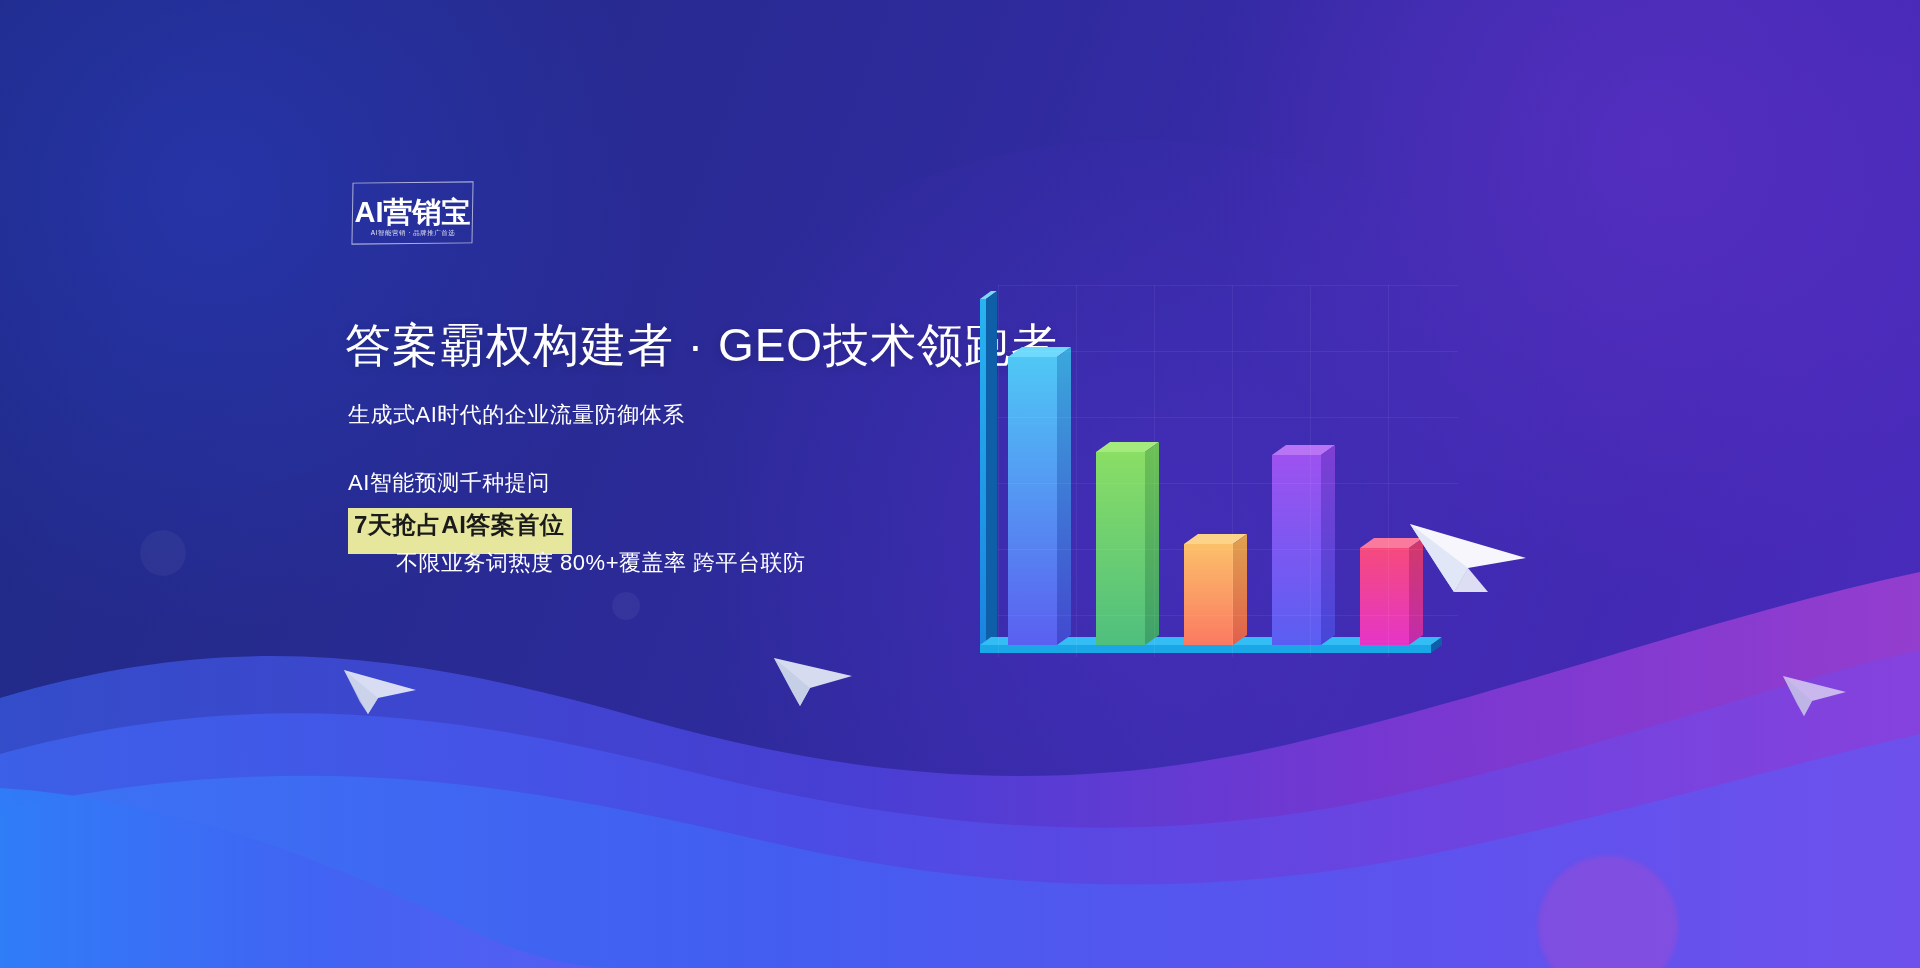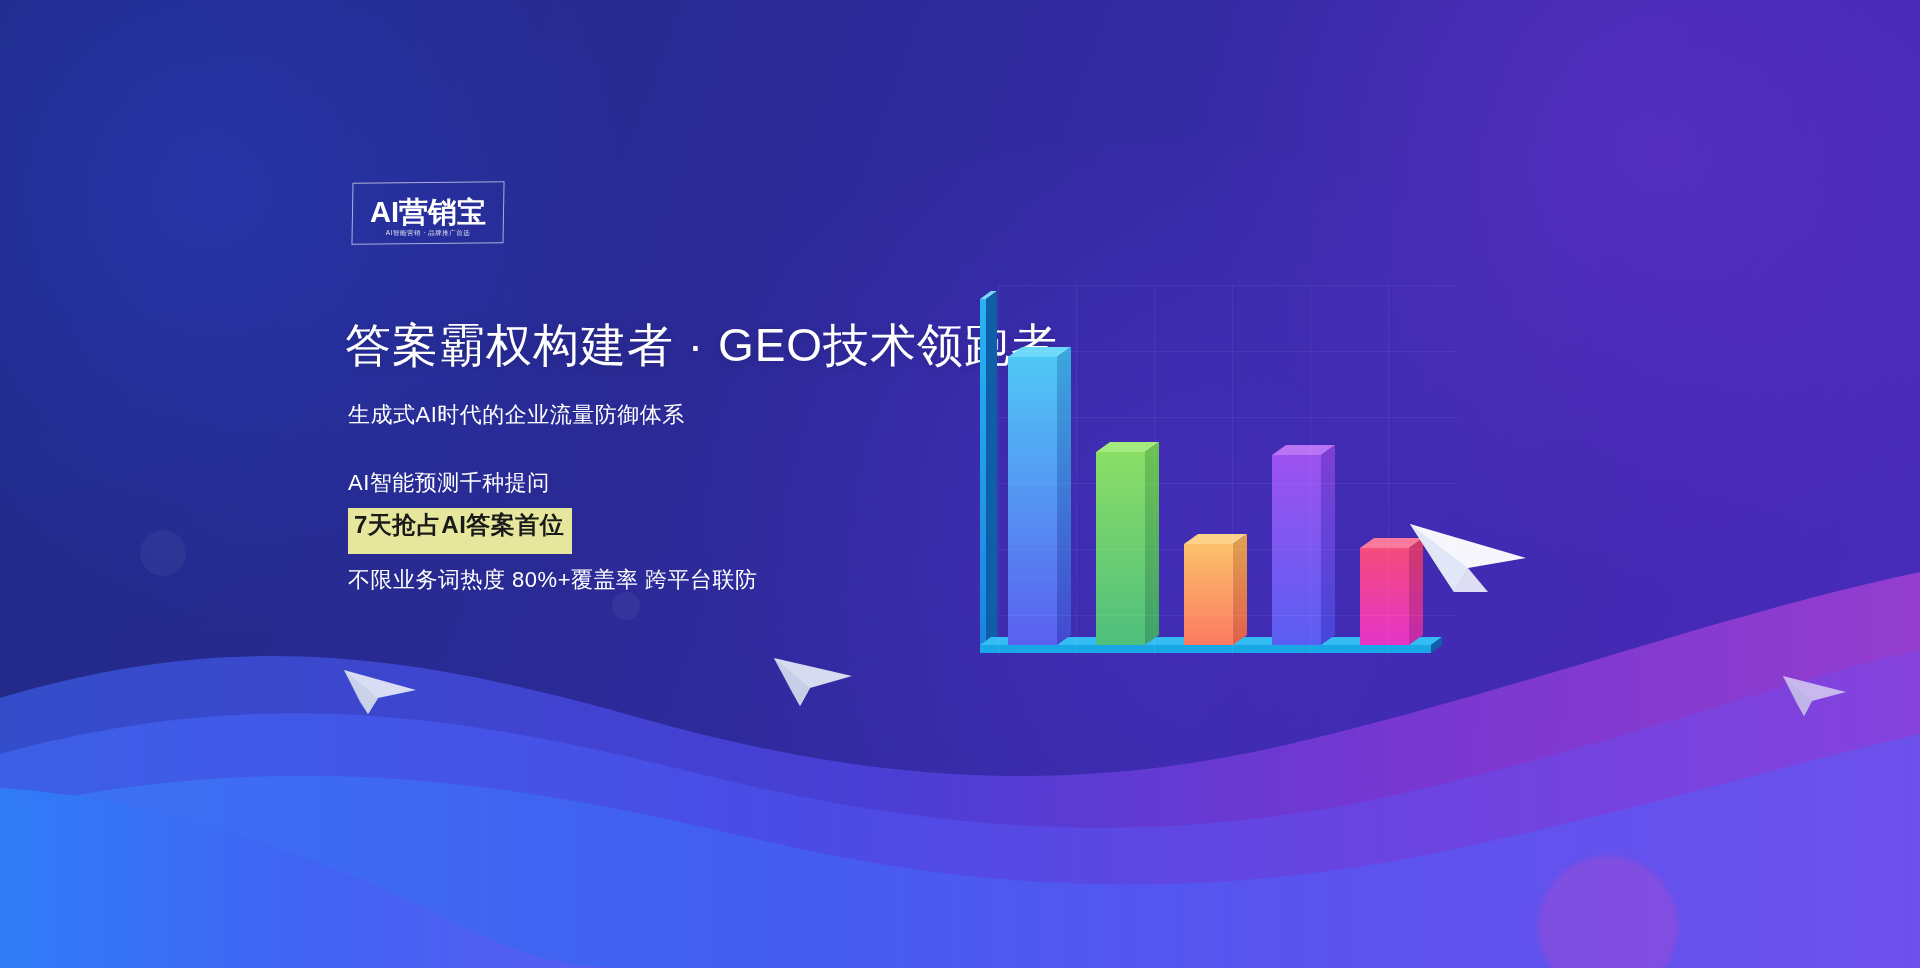--- a/index.html
+++ b/index.html
@@ -61,21 +61,21 @@
     bottom: 0;
     width: 1920px;
     height: 420px;
   }
 
   
   .logo-wrap {
     position: absolute;
     left: 352px;
     top: 182px;
-    width: 152px;
+    width: 121px;
     height: 62px;
   }
   .logo-frame {
     position: absolute;
     inset: 0;
     border: 1.6px solid rgba(255,255,255,0.62);
     transform: skewX(-1.6deg) rotate(-0.6deg);
     box-sizing: border-box;
   }
   .logo-text {
@@ -118,21 +118,21 @@
     position: absolute;
     left: 348px;
     color: #ffffff;
     font-size: 22px;
     font-weight: 400;
     letter-spacing: 0.5px;
     white-space: nowrap;
   }
   .sub-1 { top: 400px; }
   .sub-2 { top: 468px; }
-  .sub-4 { top: 565px; }
+  .sub-4 { top: 548px; margin-left: 48px; }
 
   .sub-highlight {
     position: absolute;
     left: 348px;
     top: 508px;
     background: #e6e79c;
     color: #1a1a1a;
     font-size: 24px;
     font-weight: bold;
     letter-spacing: 0.5px;

